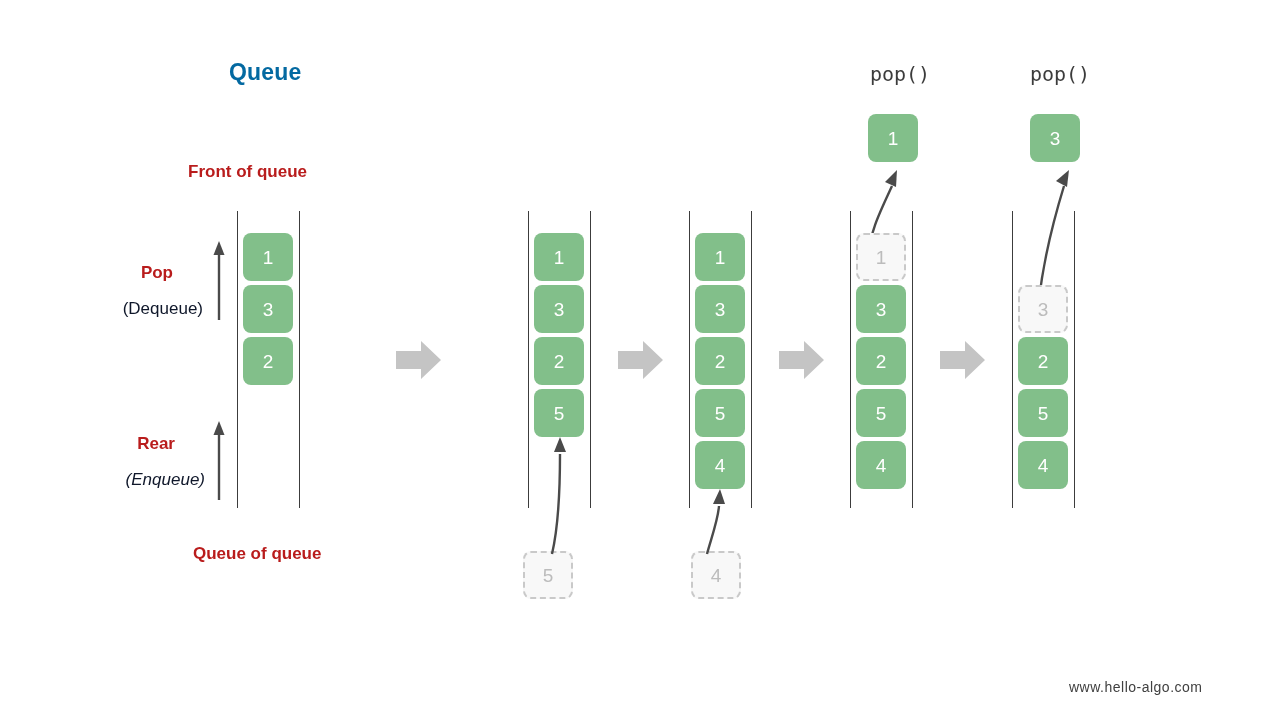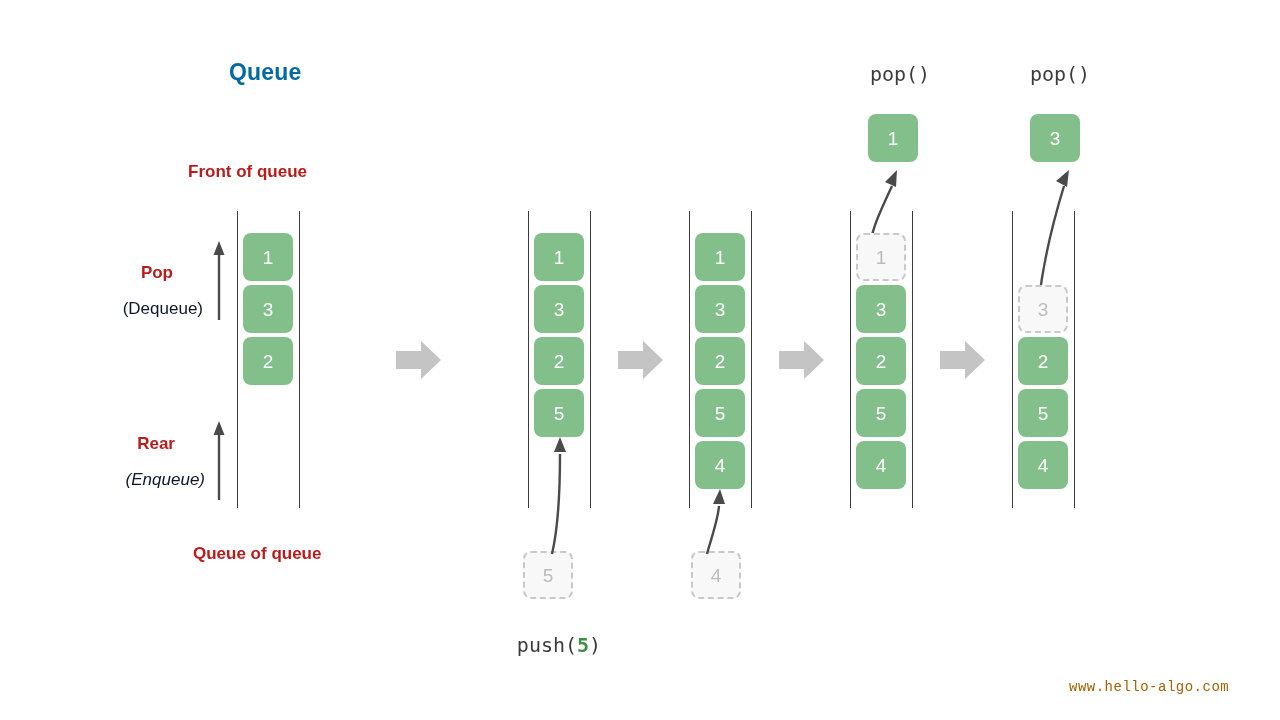--- a/index.html
+++ b/index.html
@@ -54,23 +54,23 @@
     color: #3c3c3c;
     white-space: nowrap;
     text-align: center;
   }
   .op-label .arg {
     color: #3f8f47;
     font-weight: bold;
   }
   .watermark {
     position: absolute;
-    font-family: Liberation Mono, monospace;
+    font-family: Liberation Sans, sans-serif;
     font-size: 14px;
-    color: #a16207;
+    color: #404040;
     white-space: nowrap;
     letter-spacing: 0.5px;
   }
 
   
   .rail {
     position: absolute;
     width: 1px;
     background: #3c3c3c;
   }
@@ -151,23 +151,20 @@
   <div class="rail" style="left:590px; top:211px; height:297px;"></div>
   <div class="cell" style="left:534px; top:233px;">1</div>
   <div class="cell" style="left:534px; top:285px;">3</div>
   <div class="cell" style="left:534px; top:337px;">2</div>
   <div class="cell" style="left:534px; top:389px;">5</div>
   <div class="cell ghost" style="left:523px; top:551px;">5</div>
   <svg class="curve-arrow" style="left:530px; top:432px;" width="60" height="125">
     <path d="M 22 122 C 26 105, 30 70, 30 22" stroke="#4a4a4a" stroke-width="2.4" fill="none"></path>
     <polygon points="30,5 24,20 36,20" fill="#4a4a4a"></polygon>
   </svg>
-  <div class="op-label" style="left:459px; top:633px; width:200px;">
-    <span>push(</span><span class="arg">5</span><span>)</span>
-  </div>
 
   <svg class="sep-arrow" style="left:618px; top:340px;" viewBox="0 0 46 40">
     <polygon points="0,11 25,11 25,1 45,20 25,39 25,29 0,29" fill="#c4c4c4"></polygon>
   </svg>
 
   <div class="rail" style="left:689px; top:211px; height:297px;"></div>
   <div class="rail" style="left:751px; top:211px; height:297px;"></div>
   <div class="cell" style="left:695px; top:233px;">1</div>
   <div class="cell" style="left:695px; top:285px;">3</div>
   <div class="cell" style="left:695px; top:337px;">2</div>

